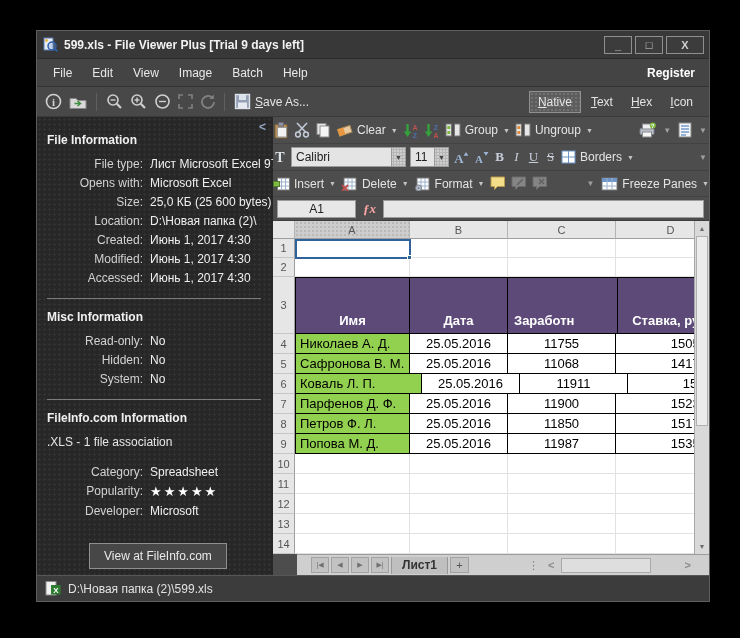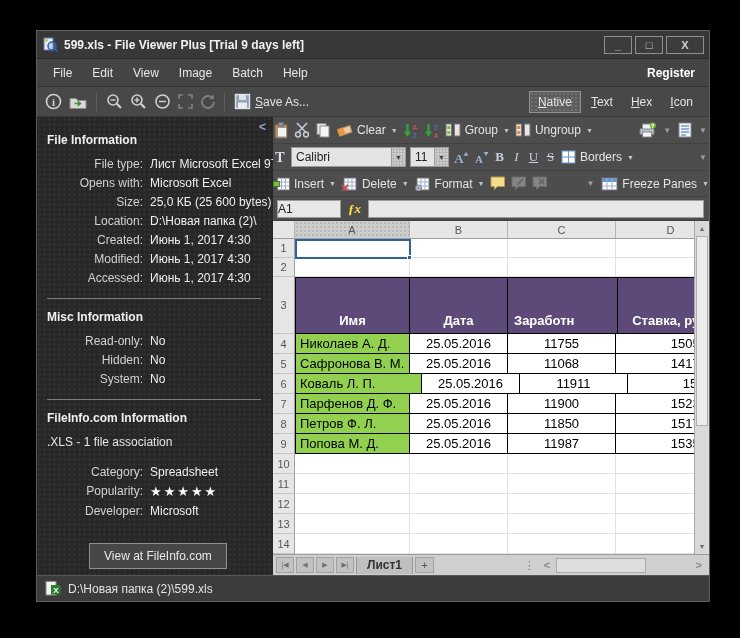--- a/index.html
+++ b/index.html
@@ -51,22 +51,22 @@
   .chev { font-size:8px; color:#9f9f9f; padding:0 2px; }
   .spacer { flex:1; }
   .ltr { font-family:"Liberation Serif",serif; font-size:13px; color:#c9ced9; width:13px; text-align:center; }
   .b { font-weight:bold; } .i { font-style:italic; } .u { text-decoration:underline; } .s { text-decoration:line-through; }
   .fontsel { display:flex; height:20px; }
   .fontsel .box { background:#e4e4e4; border:1px solid #9a9a9a; border-right:none; color:#222; font-size:12px; padding:0 4px; display:flex; align-items:center; }
   .fontsel .arr { width:15px; background:#cfcfcf; border:1px solid #9a9a9a; background-image:radial-gradient(rgba(0,0,0,.12) 1px, transparent 1.2px); background-size:3px 3px; color:#444; font-size:7px; display:flex; align-items:center; justify-content:center; }
 
   
   .frow { height:24px; display:flex; align-items:center; gap:5px; padding:0 4px; background:#4d4d4d; border-bottom:1px solid #3d3d3d; flex:none; }
-  .cellref { width:64px; height:18px; background:#e7e7e7; border:1px solid #9b9b9b; color:#222; font-size:12px; line-height:16px; }
-  .fx { font-family:"Liberation Serif",serif; font-style:italic; font-weight:bold; color:#fde047; font-size:13px; padding:0 2px;text-align:center; }
+  .cellref { width:79px; height:18px; background:#e7e7e7; border:1px solid #9b9b9b; color:#222; font-size:12px; text-align:center; line-height:16px; }
+  .fx { font-family:"Liberation Serif",serif; font-style:italic; font-weight:bold; color:#fca5a5; font-size:13px; padding:0 2px;text-align:center; }
   .fbar { flex:1; height:18px; background:#e7e7e7; border:1px solid #9b9b9b; margin-right:1px; color:#222; font-size:12px; }
 
   
   .gridwrap { flex:1; position:relative; min-height:0; background:#4d4d4d; }
   .gridclip { position:absolute; left:0; top:0; right:15px; bottom:0; overflow:hidden; background:#fff; }
   .hdrrow { display:flex; height:18px; }
   .corner { width:22px; flex:none; background:#e6e6e6; border-right:1px solid #b4b4b4; border-bottom:1px solid #9e9e9e; }
   .colhead { flex:none; background:#e6e6e6; border-right:1px solid #b4b4b4; border-bottom:1px solid #9e9e9e; color:#555; font-size:11px; display:flex; align-items:center; justify-content:center; }
   .colhead.sel { background:#cdcdcd; background-image:radial-gradient(rgba(0,0,0,.1) 1px, transparent 1.2px); background-size:4px 4px; }
   .srow { display:flex; }
@@ -80,21 +80,21 @@
   .cell.mid { justify-content:center; border-right:1px solid #000; border-bottom:1px solid #000; }
   .cell.sal { justify-content:flex-end; padding-right:18px; border-right:1px solid #000; border-bottom:1px solid #000; }
   .selbox { position:absolute; left:22px; top:18px; width:116px; height:20px; border:2px solid #2e6399; pointer-events:none; }
   .selhandle { position:absolute; right:-3px; bottom:-3px; width:5px; height:5px; background:#2e6399; border:1px solid #fff; }
   .vscroll { position:absolute; right:0; top:0; bottom:0; width:15px; background:#d9d9d9; border-left:1px solid #a8a8a8; }
   .vs-arrow { height:15px; display:flex; align-items:center; justify-content:center; color:#6d6d6d; font-size:7px; }
   .vs-arrow.dn { position:absolute; bottom:0; left:0; right:0; }
   .vs-thumb { position:absolute; top:15px; left:1px; right:1px; height:190px; background:#ececec; border:1px solid #b0b0b0; }
 
   
-  .tabbar { height:21px; background:#cfcfcf; border-top:1px solid #9c9c9c; display:flex; align-items:center; padding:0 3px; gap:2px; flex:none; }
+  .tabbar { height:21px; background:#cfcfcf; border-top:1px solid #9c9c9c; display:flex; align-items:center; padding:0 14px; gap:2px; flex:none;margin-left:24px; }
   .navbtn { width:18px; height:16px; background:#c2c2c2; border:1px solid #a2a2a2; color:#707070; font-size:7px; display:flex; align-items:center; justify-content:center; white-space:nowrap; }
   .sheettab { height:17px; padding:0 10px; background:#bfbfbf; border-left:1px solid #989898; border-right:1px solid #989898; font-size:12px; font-weight:bold; color:#333; display:flex; align-items:center; }
   .splitter { color:#7a7a7a; font-size:11px; padding:0 3px; }
   .hs-arrow { color:#8a8a8a; font-weight:bold; font-size:11px; padding:0 4px; }
   .hs-thumb { width:90px; height:15px; background:#dedede; border:1px solid #aaa; }
   .flex2 { flex:2; } .flex1 { flex:1; }
 
   
   .statusbar { height:26px; background:#3c3c3c; border-top:1px solid #565656; display:flex; align-items:center; gap:7px; padding:0 8px; flex:none; }
   .statustext { font-size:12px; color:#e2e2e2; }

